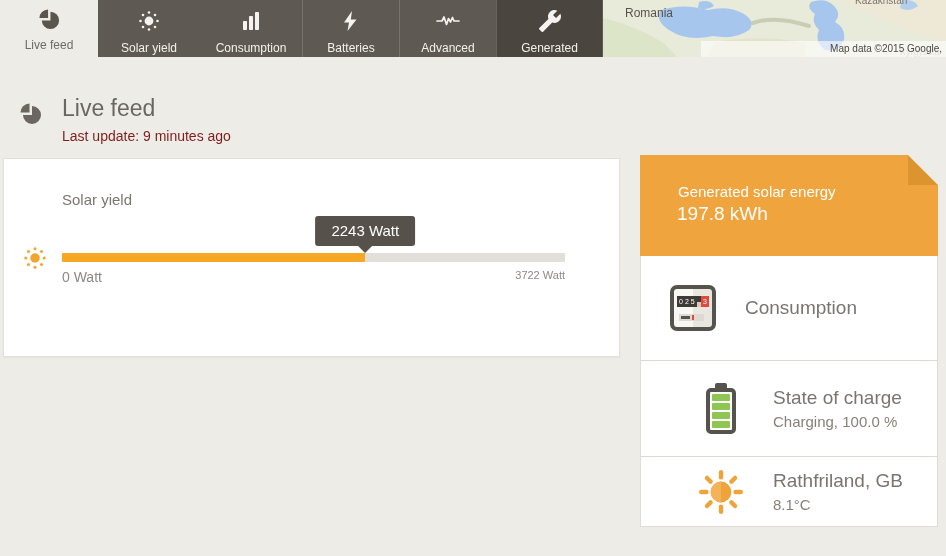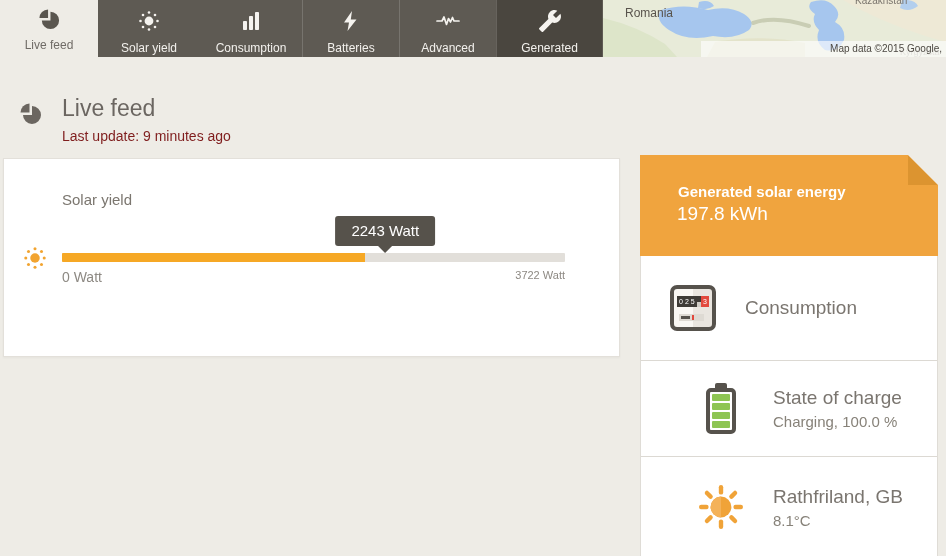--- a/index.html
+++ b/index.html
@@ -42,46 +42,46 @@
     position:absolute; left:3px; top:158px; width:617px; height:199px;
     background:#ffffff; border:1px solid #e3e0da;
     box-shadow:0 1px 2px rgba(0,0,0,0.04);
   }
   .sc-title { position:absolute; left:58px; top:32px; font-size:15px; color:#7b766f; }
   .sc-sun { position:absolute; left:18px; top:86px; }
   .bar-area { position:absolute; left:58px; top:0; width:503px; height:199px; }
   .tooltip {
     position:absolute; top:57px; transform:translateX(-50%);
     background:#56524b; color:#fff; font-size:15px;
-    padding:6px 16px 7px; border-radius:3px; white-space:nowrap;margin-left:20px;
+    padding:6px 16px 7px; border-radius:3px; white-space:nowrap;
   }
   .tooltip::after {
     content:""; position:absolute; left:50%; top:100%; transform:translateX(-50%);
     border:7px solid transparent; border-top-color:#56524b; border-bottom-width:0;
   }
   .track { position:absolute; left:0; top:94px; width:503px; height:9px; background:#e2dfda; border-radius:1px; }
   .fill  { position:absolute; left:0; top:0; height:9px; background:#f6a825; border-radius:1px 0 0 1px; }
   .bar-min { position:absolute; left:0;  top:110px; font-size:14px; color:#8d8983; }
   .bar-max { position:absolute; right:0; top:110px; font-size:11px; color:#8d8983; }
   
   .panel { position:absolute; left:640px; top:155px; width:298px; }
   .gen-card { position:relative; width:298px; height:101px; background:#f0a43e; overflow:hidden; }
-  .gen-title { position:absolute; left:38px; top:28px; font-size:15px; font-weight:bold; color:#ffffff; }
+  .gen-title { position:absolute; left:38px; top:28px; font-size:15px; font-weight:normal; color:#ffffff; }
   .gen-value { position:absolute; left:37px; top:48px; font-size:19px; color:#ffffff; }
   .corner-cut  { position:absolute; top:0; right:0; width:30px; height:30px; background:#eeece6;
                  clip-path:polygon(0 0, 100% 0, 100% 100%); }
   .corner-fold { position:absolute; top:0; right:0; width:30px; height:30px; background:#dc9430;
                  clip-path:polygon(0 0, 100% 100%, 0 100%); }
   .rows { background:#ffffff; border:1px solid #dfdcd6; border-top:none; }
   .row { display:flex; align-items:center; }
   .row + .row { border-top:1px solid #dcd9d3;padding-left:28px; }
   .row-icon { width:104px; display:flex; align-items:center; justify-content:center; flex:none; }
   .row-title { font-size:19px; color:#7a756f; }
   .row-sub   { font-size:15px; color:#878279; margin-top:4px; }
-  .h-consumption{height:104px}.h-soc{height:96px}.h-weather{height:101px}
+  .h-consumption{height:104px}.h-soc{height:96px}.h-weather{height:70px}
   
   .meter { width:46px; height:46px; border:4px solid #56524c; border-radius:7px; position:relative;
            background:linear-gradient(90deg,#f9f7f3 0 50%,#e9e5df 50% 100%); }
   .meter-digits { position:absolute; top:7px; left:3px; right:3px; height:11px; display:flex; }
   .md-dark { flex:1; background:#3e3b36; color:#fff; font-size:7px; letter-spacing:2px;
              display:flex; align-items:center; justify-content:center; padding-left:2px; }
   .md-split { width:5px; background:linear-gradient(#3e3b36 50%, #cfcbc4 50%); }
   .md-red { width:10px; background:#e2493d; color:#fff; font-size:7px;
             display:flex; align-items:center; justify-content:center; }
   .meter-gauge { position:absolute; top:25px; left:5px; width:25px; height:7px; background:#dedad3;

